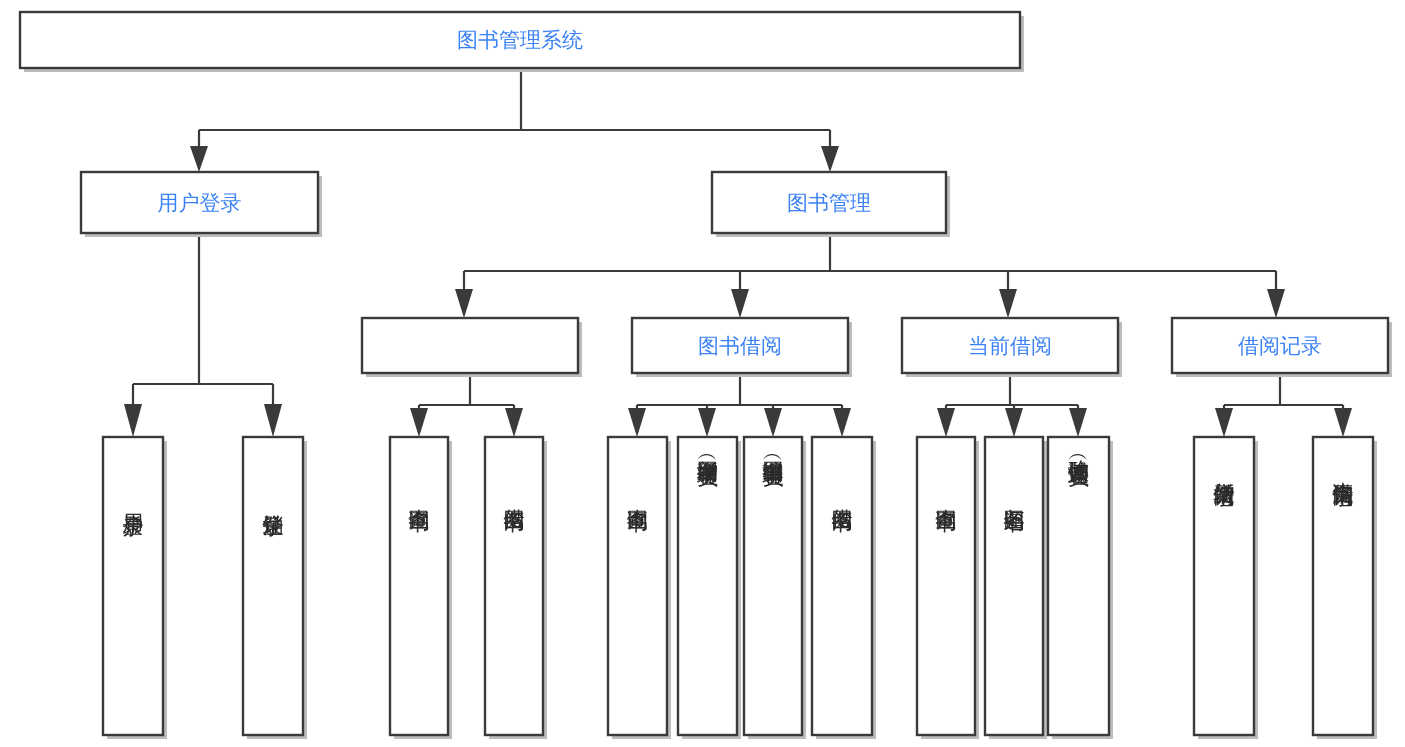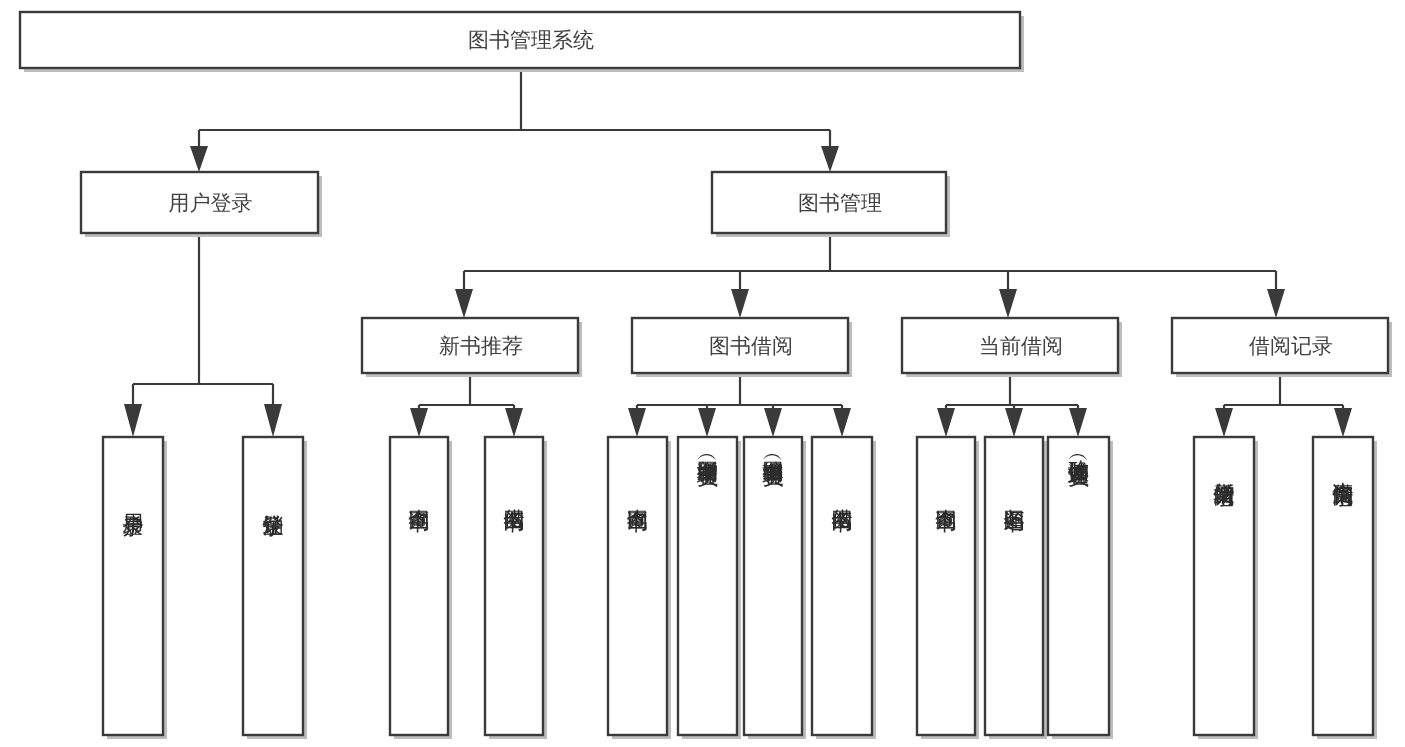--- a/index.html
+++ b/index.html
@@ -58,27 +58,26 @@
     display: flex;
     align-items: center;
     justify-content: flex-start;
     white-space: nowrap;
     pointer-events: none;
   }
   .hlabel {
     position: absolute;
     font-family: "DejaVu Sans", "Liberation Sans", sans-serif;
     font-size: 21px;
-    color: #404040;
+    color: #3b82f6;
     display: flex;
     align-items: center;
     justify-content: center;
     white-space: nowrap;
     pointer-events: none;
-    padding-left: 11px;
   }
   .watermark {
     position: absolute;
     right: 12px;
     bottom: 6px;
     font-family: "DejaVu Sans", "Liberation Sans", sans-serif;
     font-size: 19px;
     color: #b9b9b9;
     letter-spacing: 0.5px;
     white-space: nowrap;
@@ -201,21 +200,20 @@
       <rect class="node-box" x="1194" y="437" width="60" height="298"></rect>
       <rect class="node-box" x="1313" y="437" width="60" height="298"></rect>
     </g>
   </svg>
 
   <div class="hlabel" style="left:20px; top:12px; width:1000px; height:56px;">图书管理系统</div>
 
   <div class="hlabel" style="left:81px; top:172px; width:237px; height:61px;">用户登录</div>
   <div class="hlabel" style="left:712px; top:172px; width:234px; height:61px;">图书管理</div>
 
-  <div class="hlabel" style="left:362px; top:318px; width:216px; height:55px;">新书推荐</div>
   <div class="hlabel" style="left:632px; top:318px; width:216px; height:55px;border-radius:12px;">图书借阅</div>
   <div class="hlabel" style="left:902px; top:318px; width:216px; height:55px;">当前借阅</div>
   <div class="hlabel" style="left:1172px; top:318px; width:216px; height:56px;">借阅记录</div>
 
   <div class="vlabel" style="left:103px; top:437px; width:60px; height:298px; padding-top:60px; justify-content:flex-start;">用户登录</div>
   <div class="vlabel" style="left:243px; top:437px; width:60px; height:298px; padding-top:60px; justify-content:flex-start;">注销登录</div>
 
   <div class="vlabel" style="left:390px; top:437px; width:58px; height:298px; padding-top:55px; justify-content:flex-start;">查询图书</div>
   <div class="vlabel" style="left:485px; top:437px; width:58px; height:298px; padding-top:55px; justify-content:flex-start;">借阅图书</div>
 

